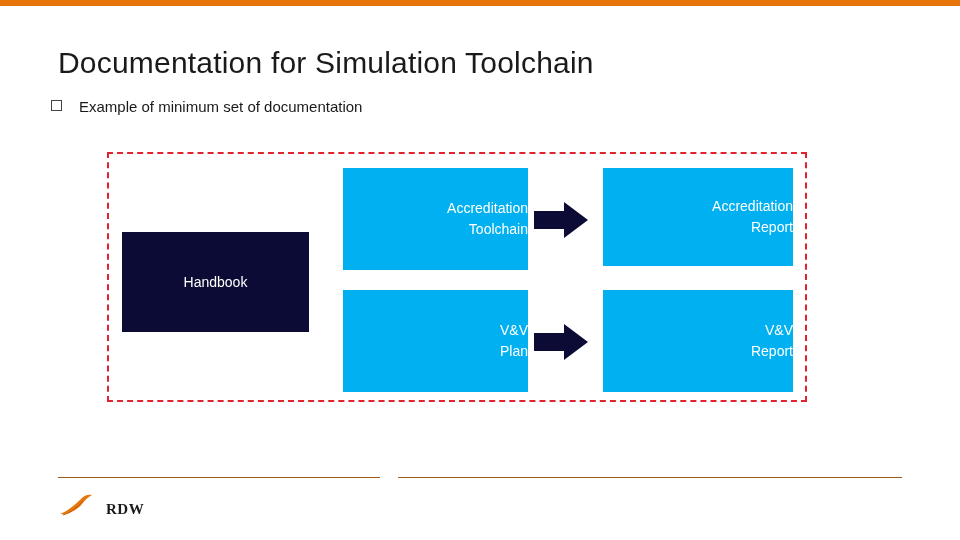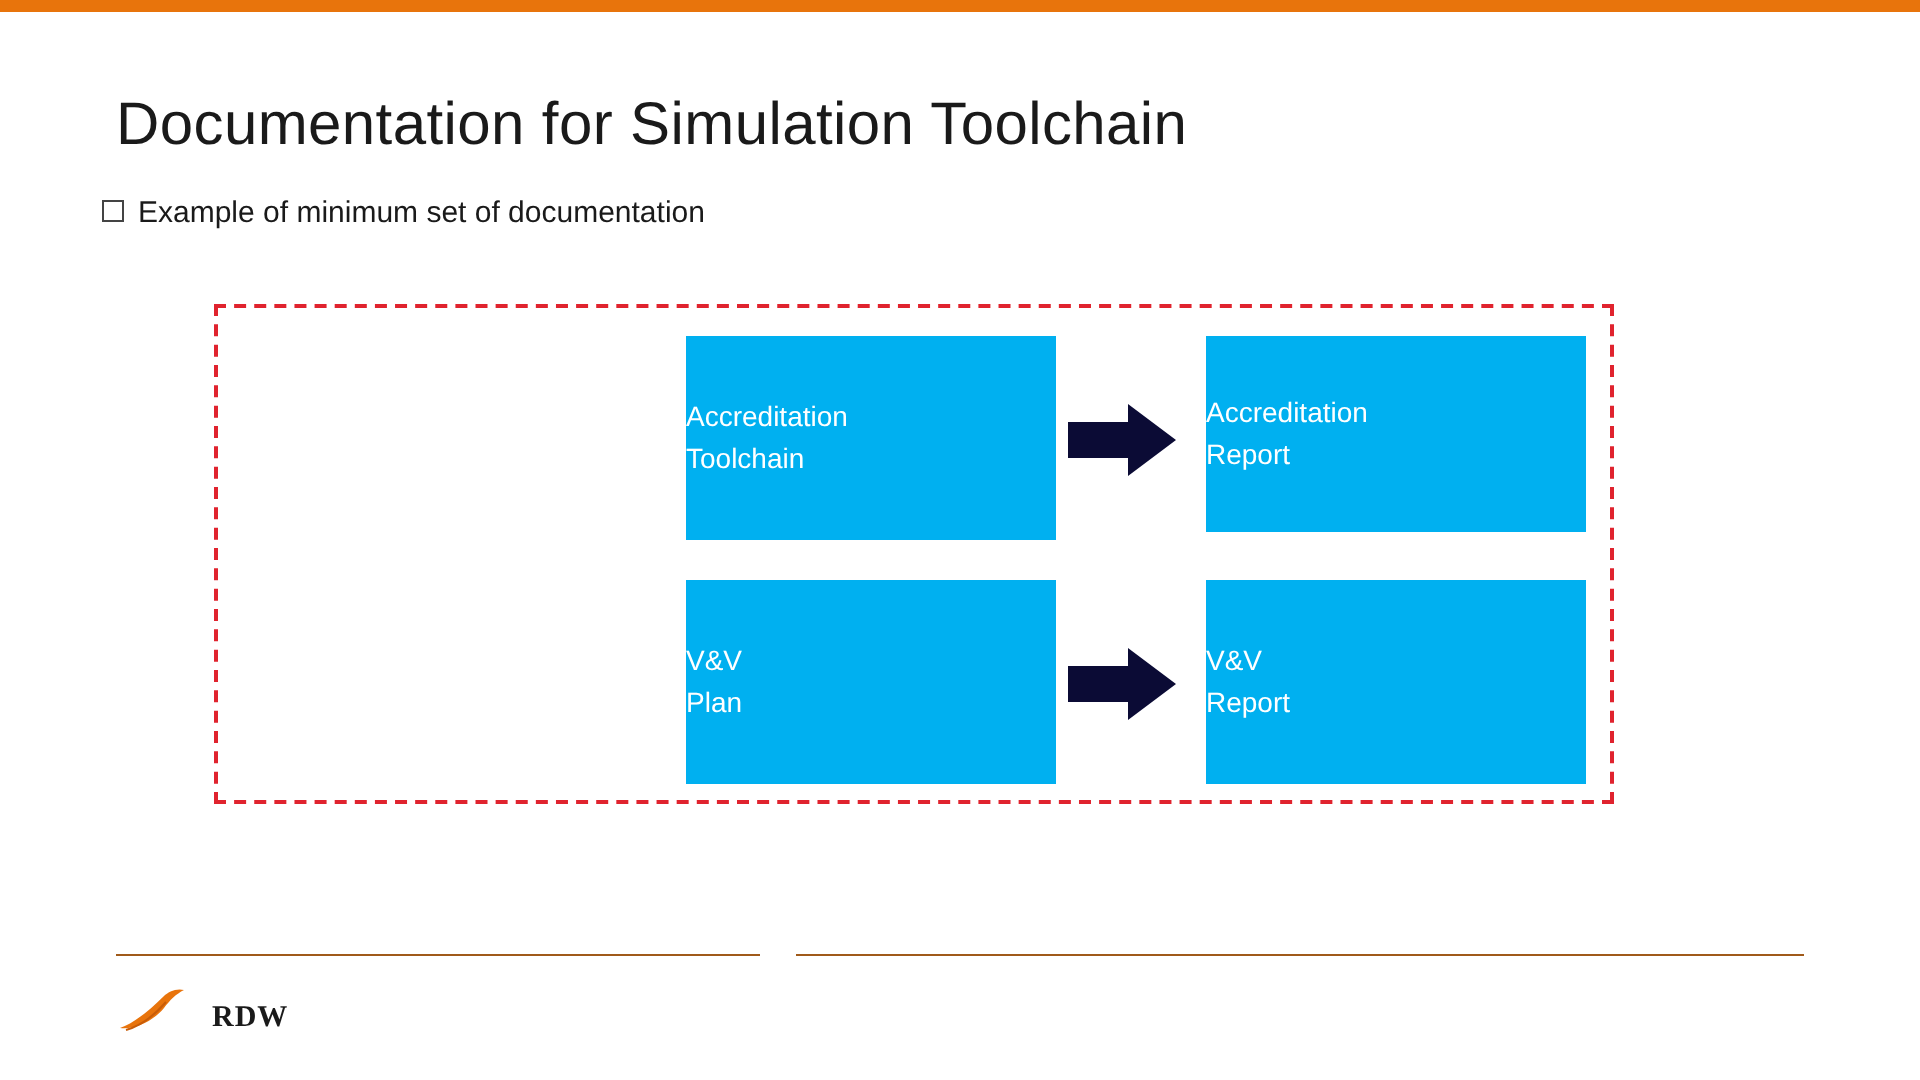--- a/index.html
+++ b/index.html
@@ -38,21 +38,21 @@
     font-weight: normal;
     letter-spacing: 0.2px;
     white-space: nowrap;
   }
   .bullet-row {
     position: absolute;
     left: 51px;
     top: 98px;
     display: flex;
     align-items: center;
-    gap: 7px;
+    gap: 17px;
   }
   .bullet-square {
     width: 9px;
     height: 9px;
     border: 1px solid #444444;
     display: inline-block;
     position: relative;
     top: -1px;
     flex: none;
   }
@@ -69,21 +69,21 @@
     height: 250px;
     border: 2px dashed #e0232e;
     box-sizing: border-box;
   }
   .doc-box {
     position: absolute;
     background: #00b0f0;
     color: #ffffff;
     display: flex;
     flex-direction: column;
-    align-items: flex-start;
+    align-items: flex-end;
     justify-content: center;
     font-size: 14px;
     line-height: 21px;
     text-align: center;
     box-sizing: border-box;
   }
   .doc-box .line {
     display: block;
   }
   .box-accred-strategy {
@@ -176,20 +176,23 @@
 
   <div class="title">Documentation for Simulation Toolchain</div>
 
   <div class="bullet-row">
     <span class="bullet-square"></span>
     <span class="bullet-text">Example of minimum set of documentation</span>
   </div>
 
   <div class="dashed-box"></div>
 
+  <div class="handbook-box">
+    <span class="line">Handbook</span>
+  </div>
 
   <div class="doc-box box-accred-strategy">
     <span class="line">Accreditation</span>
     <span class="line">Toolchain</span>
   </div>
 
   <div class="doc-box box-accred-report">
     <span class="line">Accreditation</span>
     <span class="line">Report</span>
   </div>

